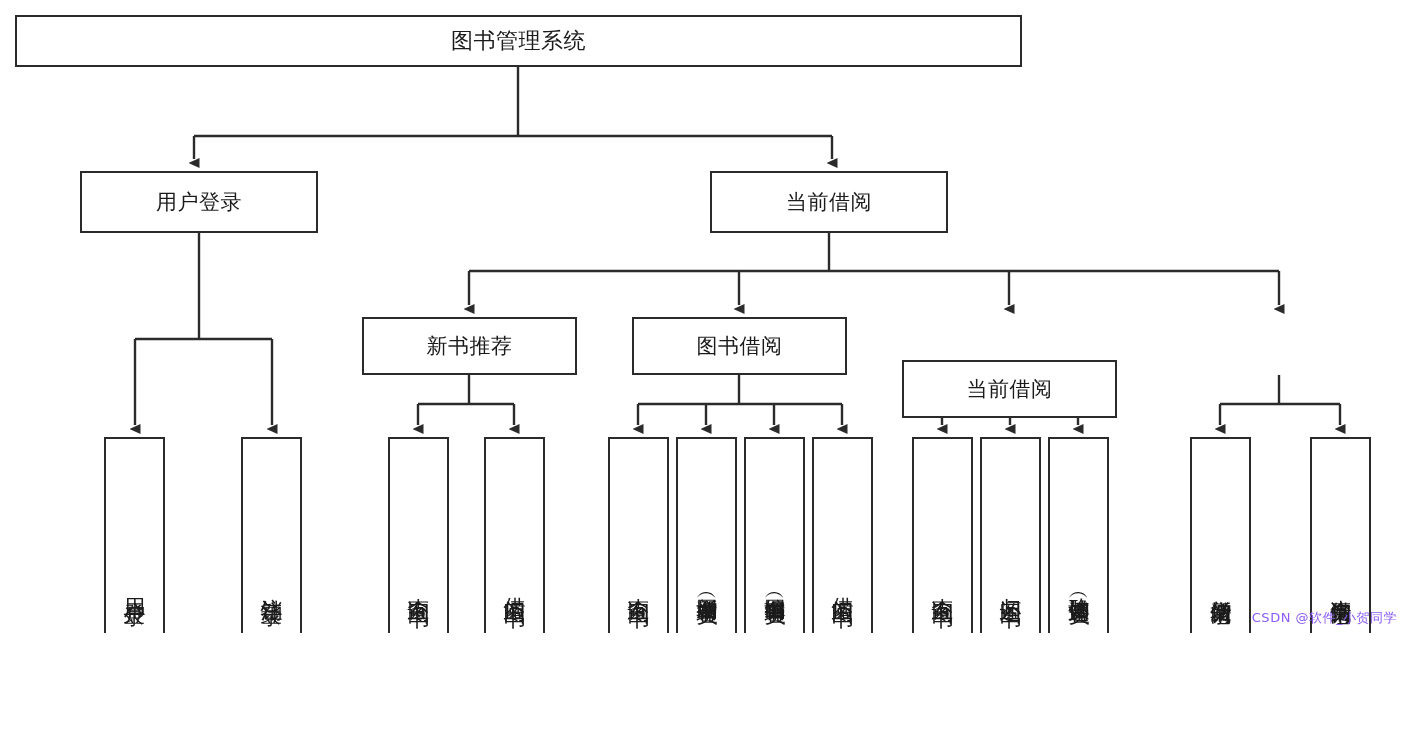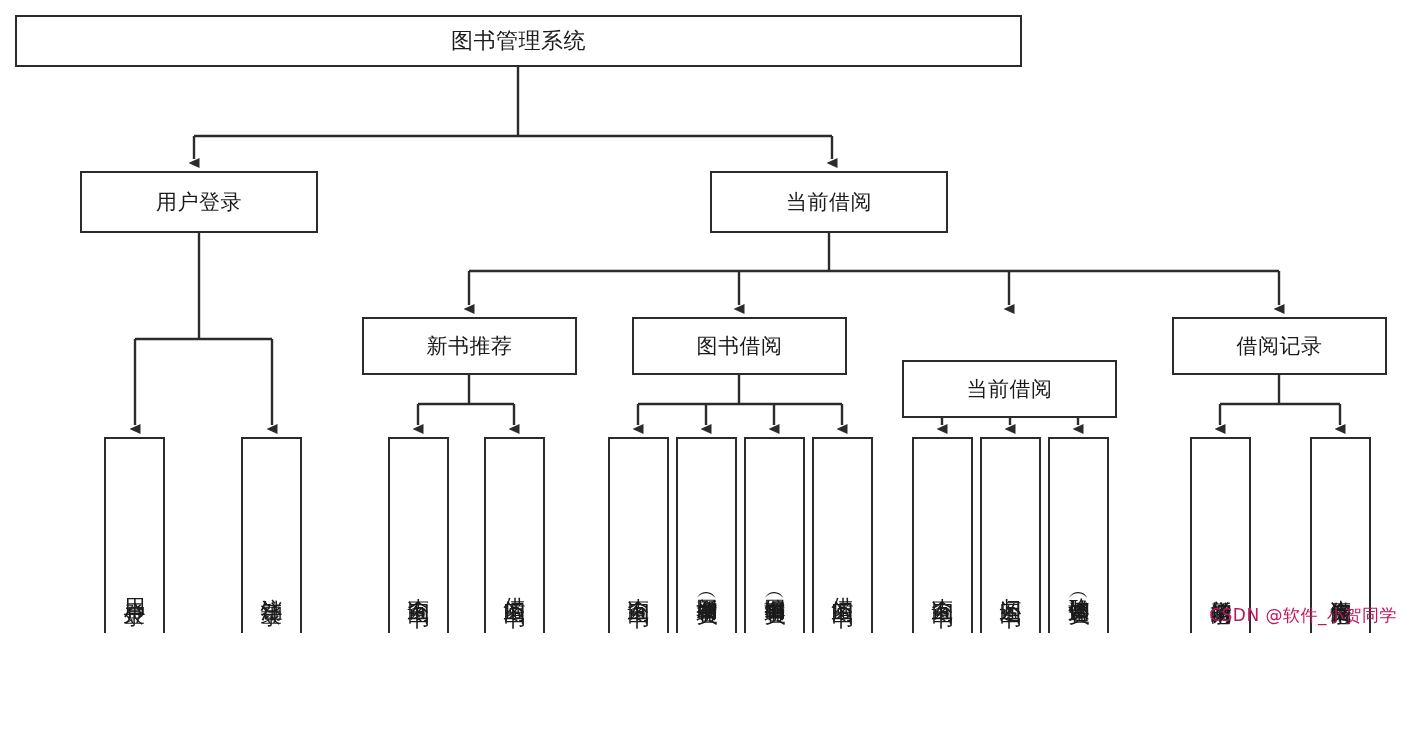--- a/index.html
+++ b/index.html
@@ -66,22 +66,22 @@
     white-space: nowrap;
   }
   .node.vert.tall-text .node-label {
     font-size: 21px;
     letter-spacing: 1px;
   }
   #watermark {
     position: absolute;
     right: 8px;
     bottom: 6px;
-    font-size: 17px;
-    color: #be185d;
+    font-size: 13px;
+    color: #8b5cf6;
     letter-spacing: 0.5px;
     white-space: nowrap;
   }
 </style>
 </head>
 <body>
 
 <div id="diagram-root">
 
   <svg id="edges-layer" viewBox="0 0 1405 747" width="1405" height="747" xmlns="http://www.w3.org/2000/svg">
@@ -147,23 +147,20 @@
 
   <div class="node horiz" style="left:632px; top:317px; width:215px; height:58px;">
     <span class="node-label">图书借阅</span>
   </div>
   <div class="node horiz" style="left:362px; top:317px; width:215px; height:58px;">
     <span class="node-label">新书推荐</span>
   </div>
   <div class="node horiz" style="left:902px; top:317px; width:215px; height:58px;margin-top:43px;">
     <span class="node-label">当前借阅</span>
   </div>
-  <div class="node horiz" style="left:1172px; top:317px; width:215px; height:58px;">
-    <span class="node-label">借阅记录</span>
-  </div>
 
   <div class="node vert" style="left:104px; top:437px; width:61px; height:297px;">
     <span class="node-label">用户登录</span>
   </div>
   <div class="node vert" style="left:241px; top:437px; width:61px; height:297px;">
     <span class="node-label">注销登录</span>
   </div>
 
   <div class="node vert" style="left:388px; top:437px; width:61px; height:297px;">
     <span class="node-label">查询图书</span>

